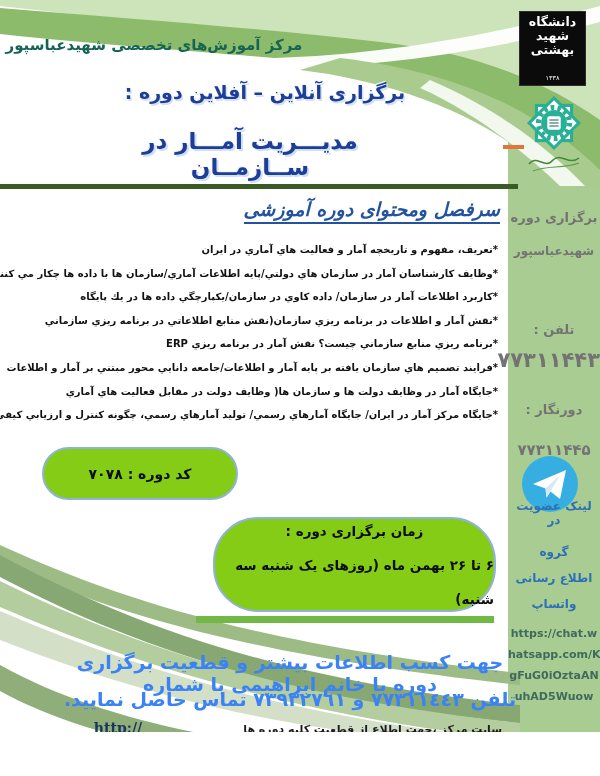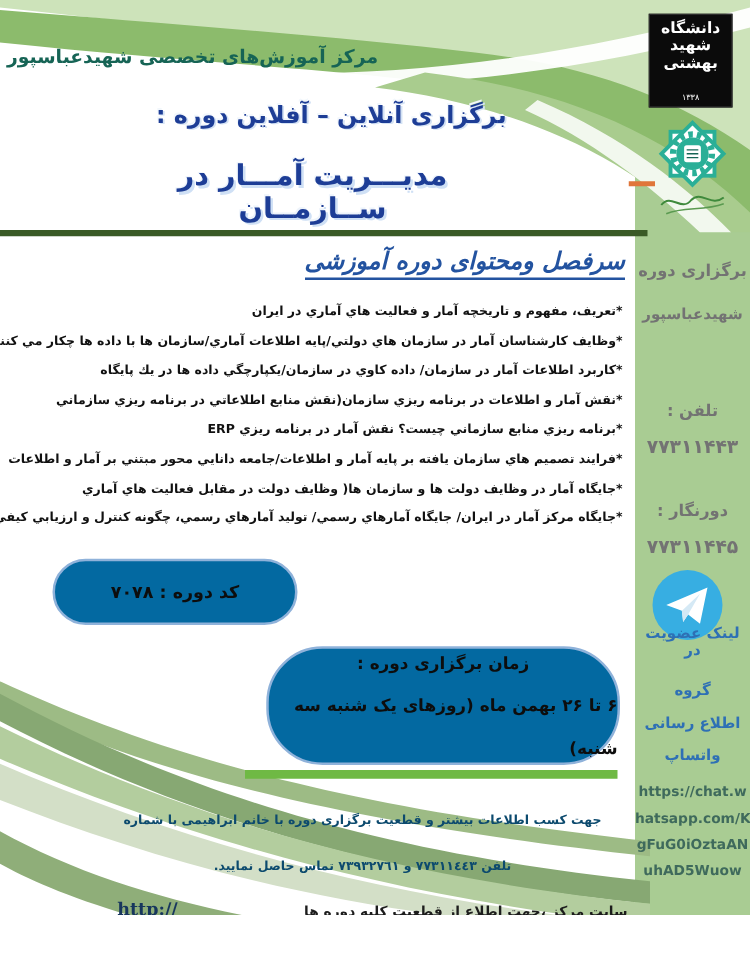--- a/index.html
+++ b/index.html
@@ -5,23 +5,23 @@
   * { margin:0; padding:0; box-sizing:border-box; }
   body { font-family:"DejaVu Sans", sans-serif; background:#fff; }
   .page { position:relative; width:600px; height:732px; background:#fff; overflow:hidden; }
 
   
   .sidebar { position:absolute; top:0; right:0; width:92px; height:776px; background:#a9cc93; z-index:1; }
   .side-txt { position:absolute; right:0; width:92px; text-align:center; direction:rtl; font-weight:bold; color:#737373; z-index:4; }
   .side-head1 { top:210px; font-size:13px; }
   .side-head2 { top:244px; font-size:12px; }
   .tel-label  { top:322px; font-size:13px; }
-  .tel-num    { top:348px; font-size:15px; }
+  .tel-num    { top:348px; font-size:21px; }
   .fax-label  { top:402px; font-size:13px; }
-  .fax-num    { top:428px; font-size:15px; }
+  .fax-num    { top:441px; font-size:15px; }
   .wa-l0 { top:499px; } .wa-l1 { top:545px; } .wa-l2 { top:571px; } .wa-l3 { top:597px; }
   .wa-label { font-size:12px; color:#2e70b5; }
   .wa-url { font-size:11px; color:#3f6a5c; direction:ltr; font-weight:bold; }
   .wa-u0 { top:627px; } .wa-u1 { top:648px; } .wa-u2 { top:669px; } .wa-u3 { top:690px; }
   .telegram { position:absolute; left:521px; top:455px; width:58px; height:58px; z-index:4; cursor:pointer; }
 
   
   .seal-box { position:absolute; left:519px; top:11px; width:67px; height:75px; background:#0b0b0b;
               border:1px solid #2c2c2c; z-index:5; display:flex; flex-direction:column;
               align-items:center; justify-content:center; }
@@ -46,31 +46,31 @@
                   text-shadow:2px 2px 0 #cfe0f5, -1px -1px 0 #eef4fb; }
   .dark-rule { position:absolute; top:184px; left:0; width:518px; height:5px; background:#3a5a26; z-index:3; }
 
   
   .section-title { position:absolute; top:198px; right:100px; direction:rtl; z-index:2;
                    color:#2353a0; font-weight:bold; font-style:italic; font-size:19px;
                    padding-bottom:2px; border-bottom:2px solid #2353a0; }
   .bullets { position:absolute; top:238px; right:102px; width:474px; direction:rtl; text-align:right; z-index:2; }
   .bullet { font-size:10px; font-weight:bold; color:#111; line-height:23.6px; white-space:nowrap; }
 
-  .oval { position:absolute; background:#0369a1; border:2px solid #8fb2da; z-index:2;
+  .oval { position:absolute; background:#84cc16; border:2px solid #8fb2da; z-index:2;
           display:flex; flex-direction:column; align-items:center; justify-content:center;
           direction:rtl; font-weight:bold; color:#0d0d0d; }
   .oval-code { left:42px; top:447px; width:196px; height:53px; border-radius:27px; font-size:14px; }
   .oval-schedule { left:213px; top:517px; width:283px; height:95px; border-radius:45px; font-size:13.5px; }
   .oval-schedule div { line-height:34px; }
 
   .green-divider { position:absolute; left:196px; top:616px; width:298px; height:7px; background:#6fb944; z-index:2; }
 
   .contact { position:absolute; left:60px; width:460px; text-align:center; direction:rtl; z-index:3;
-             color:#0c4a6e; font-weight:bold; font-size:10px; }
+             color:#3b82f6; font-weight:bold; font-size:19px; }
   .contact1 { top:651px; } .contact2 { top:688px; }
 
   .site-url { position:absolute; left:28px; top:720px; width:180px; text-align:center; z-index:3;
               font-family:"DejaVu Serif", serif; font-weight:bold; font-size:14px; color:#17365d; cursor:pointer; }
   .site-note { position:absolute; right:98px; top:723px; direction:rtl; z-index:3;
                font-size:11px; font-weight:bold; color:#1c1c1c; }
 </style>
 </head>
 <body>
 

